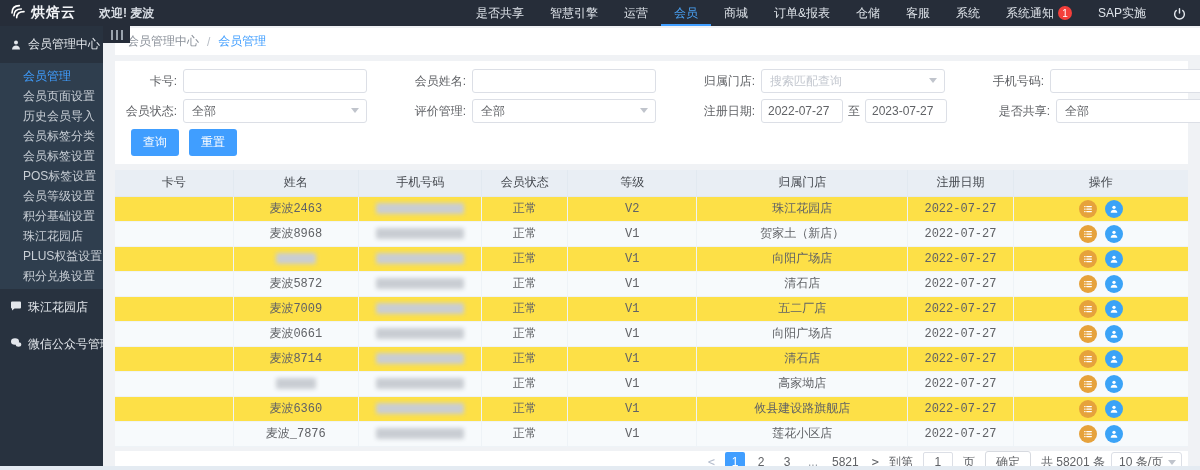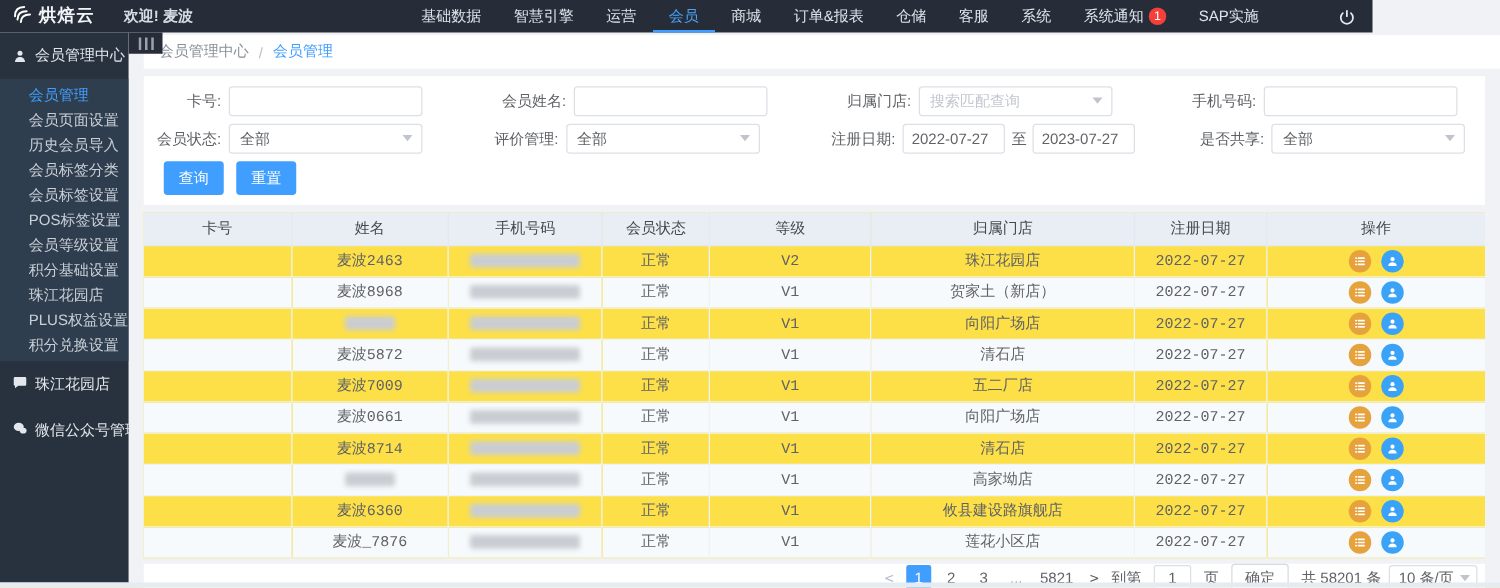--- a/index.html
+++ b/index.html
@@ -1,21 +1,21 @@
 <!DOCTYPE html>
 <html><head>
 <meta charset="utf-8">
 <style>
   * { margin:0; padding:0; box-sizing:border-box; }
   html,body { width:1200px; height:470px; overflow:hidden;
     font-family:"Liberation Sans","DejaVu Sans",sans-serif; background:#f0f2f5; position:relative; }
 
   
-  .navbar { position:absolute; left:0; top:0; width:1098px; height:26px; background:#262d39;
-    display:flex; align-items:center; padding:12px 10px; z-index:10;gap:37px; }
+  .navbar { position:absolute; left:0; top:0; width:1200px; height:26px; background:#262d39;
+    display:flex; align-items:center; padding:12px 10px; z-index:10; }
   .logo-wrap { display:flex; align-items:center; gap:5px; }
   .logo-text { color:#f2f4f7; font-size:14px; font-weight:bold; letter-spacing:1px; }
   .welcome { color:#d7dce3; font-size:12px; margin-left:18px; font-weight:bold; }
   .nav-menu { margin-left:auto; display:flex; align-items:center; height:26px; }
   .nav-item { position:relative; color:#dfe4ea; font-size:12px; padding:0 13px; height:26px;
     display:flex; align-items:center; cursor:pointer; white-space:nowrap; }
   .nav-item.active { color:#4aa3f7; box-shadow:inset 0 -2px 0 #409eff; }
   .nav-badge { background:#f43f3b; color:#fff; font-size:10px; min-width:14px; height:14px;
     border-radius:8px; display:inline-flex; align-items:center; justify-content:center;
     margin-left:4px; padding:0 3px; }
@@ -40,21 +40,21 @@
   .main { position:absolute; left:103px; top:26px; width:1097px; height:440px; background:#f0f2f5; }
   .breadcrumb { margin:2px 0 0 12px; height:27px; background:#fff; display:flex; align-items:center;
     padding-left:12px; font-size:12px; color:#8a9099; }
   .breadcrumb .sep { margin:0 8px; color:#b8bec6; }
   .breadcrumb .current { color:#409eff; }
 
   .filter-card { margin:6px 12px 0 12px; background:#fff; padding:8px 6px 8px 6px; }
   .f-row { display:flex; align-items:center; margin-bottom:6px;gap:43px; }
   .f-group { display:flex; align-items:center; width:268px; }
   .f-label { width:62px; text-align:right; font-size:12px; color:#606266; padding-right:6px; white-space:nowrap; }
-  .f-input, .f-select { width:155px; height:24px; border:1px solid #dcdfe6; border-radius:3px;
+  .f-input, .f-select { width:184px; height:24px; border:1px solid #dcdfe6; border-radius:3px;
     font-size:12px; color:#606266; padding:0 8px; background:#fff; }
   .f-select { position:relative; display:flex; align-items:center; cursor:pointer; }
   .f-select .caret { position:absolute; right:7px; top:8px; width:0; height:0;
     border-left:4px solid transparent; border-right:4px solid transparent; border-top:5px solid #c0c4cc; }
   .f-select.placeholder span { color:#c3c7cf; }
   .date-wrap { display:flex; align-items:center; }
   .f-date { width:82px; height:24px; border:1px solid #dcdfe6; border-radius:3px; font-size:12px;
     color:#606266; padding:0 6px; }
   .date-to { font-size:12px; color:#606266; margin:0 5px; }
   .btn-row { margin-top:4px; padding-left:10px; display:flex; gap:10px; }
@@ -107,21 +107,21 @@
         <path d="M3 15 Q3 4 14 4"></path>
           <path d="M6 19 Q6 9 17 9"></path>
           <path d="M10 22 Q10 13 21 13"></path>
       </svg>
     </span>
     <span class="logo-text">烘焙云</span>
     <span class="welcome">欢迎! 麦波</span>
   </div>
   <nav class="nav-menu">
       <div class="nav-item">
-        <span>基础数据</span>
+        <span>是否共享</span>
       </div>
       <div class="nav-item">
         <span>智慧引擎</span>
       </div>
       <div class="nav-item">
         <span>运营</span>
       </div>
       <div class="nav-item active">
         <span>会员</span>
       </div>

